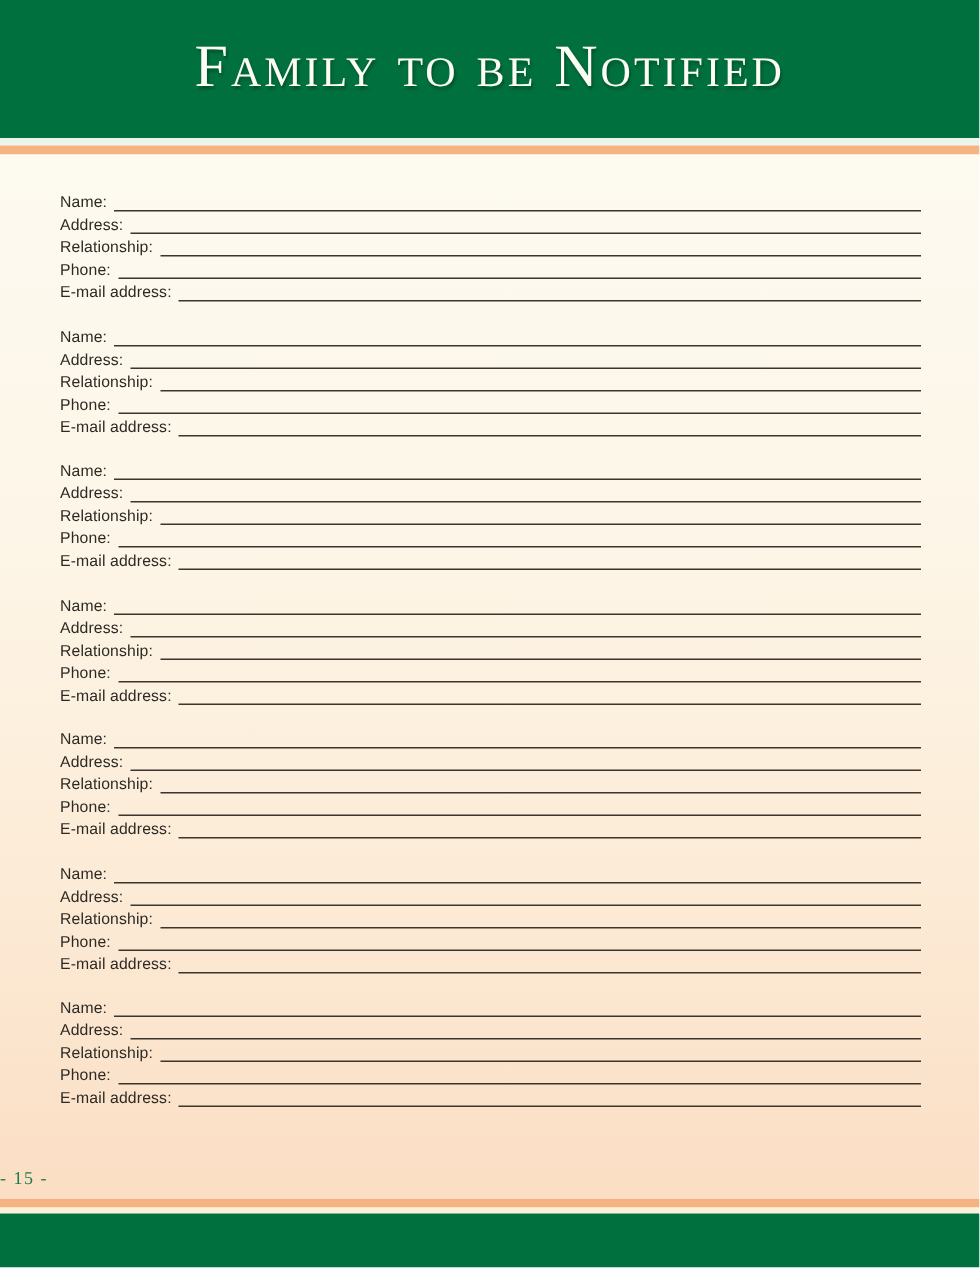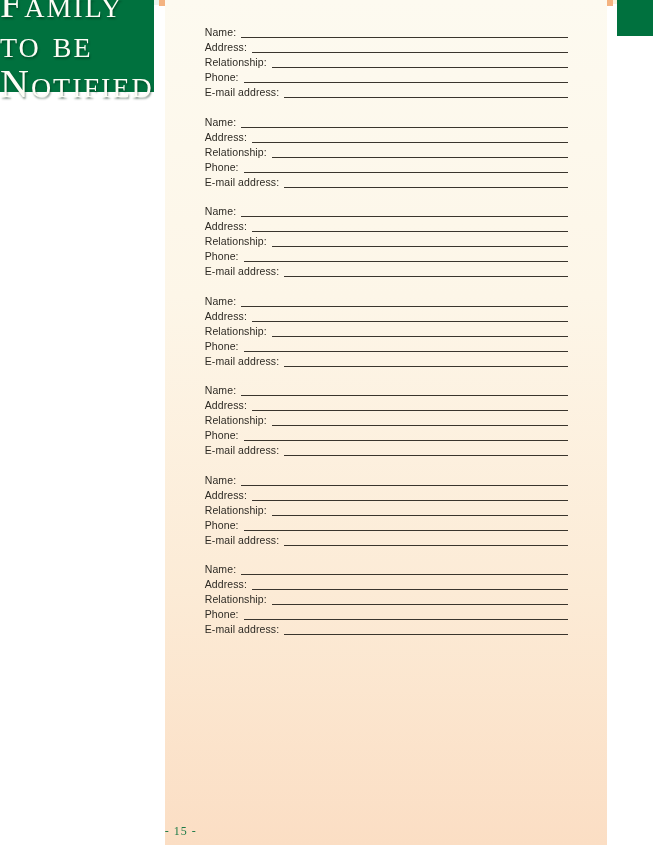--- a/index.html
+++ b/index.html
@@ -3,21 +3,21 @@
 <meta charset="utf-8">
 <style>
   html, body { margin: 0; padding: 0; }
   body {
     width: 653px; height: 845px;
     font-family: "Liberation Sans", sans-serif;
     background: #ffffff;
   }
   .page {
     width: 653px; height: 845px;
-    display: flex; 
+    display: flex; flex-direction: column;
     overflow: hidden;
   }
 
   
   .header-band {
     height: 92px; flex: 0 0 92px;
     background: #00713E;
     display: flex; align-items: center; justify-content: center;
   }
   .header-title {

